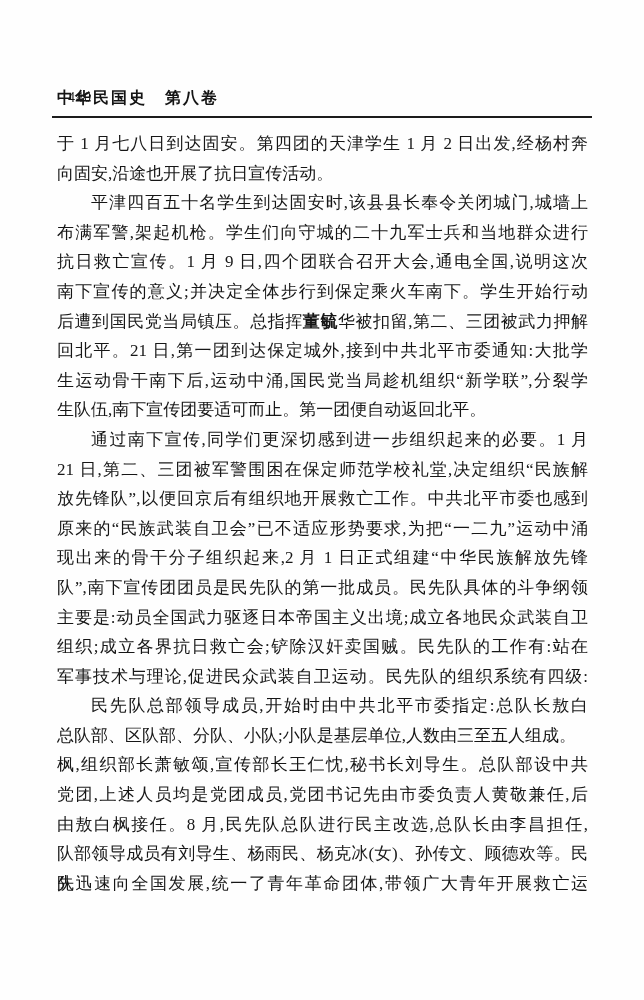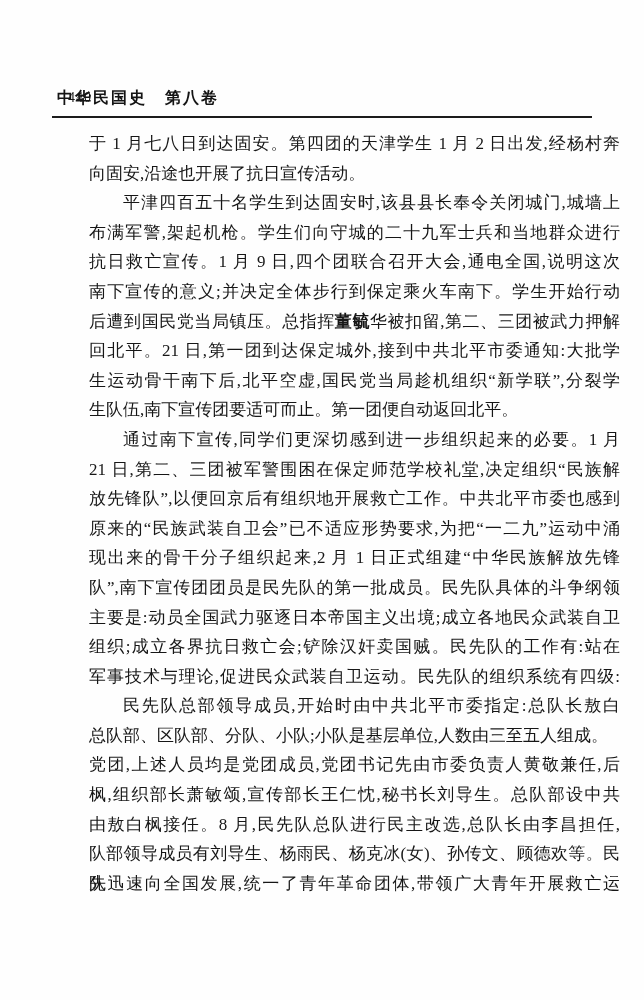--- a/index.html
+++ b/index.html
@@ -35,21 +35,20 @@
   .head-rule {
     position: absolute;
     left: 52px; right: 52px; top: 116px;
     height: 2px;
     background: #1c1c1c;
   }
   .text-block {
     position: absolute;
     left: 57px; top: 129px;
     width: 531px;
-    margin-left: 32px;
   }
   .line {
     font-size: 17px;
     line-height: 29.6px;
     height: 29.6px;
     text-align: justify;
     text-align-last: justify;
     color: #161616;
     white-space: normal;
     overflow: visible;
@@ -72,33 +71,33 @@
 
   <div class="text-block">
       <div class="line">于 1 月七八日到达固安。第四团的天津学生 1 月 2 日出发,经杨村奔</div>
       <div class="line lastline">向固安,沿途也开展了抗日宣传活动。</div>
       <div class="line indent">平津四百五十名学生到达固安时,该县县长奉令关闭城门,城墙上</div>
       <div class="line">布满军警,架起机枪。学生们向守城的二十九军士兵和当地群众进行</div>
       <div class="line">抗日救亡宣传。1 月 9 日,四个团联合召开大会,通电全国,说明这次</div>
       <div class="line">南下宣传的意义;并决定全体步行到保定乘火车南下。学生开始行动</div>
       <div class="line">后遭到国民党当局镇压。总指挥<b>董毓</b>华被扣留,第二、三团被武力押解</div>
       <div class="line">回北平。21 日,第一团到达保定城外,接到中共北平市委通知:大批学</div>
-      <div class="line">生运动骨干南下后,北平空虚,国民党当局趁机组织“新学联”,分裂学</div>
+      <div class="line">生运动骨干南下后,运动中涌,国民党当局趁机组织“新学联”,分裂学</div>
       <div class="line lastline">生队伍,南下宣传团要适可而止。第一团便自动返回北平。</div>
       <div class="line indent">通过南下宣传,同学们更深切感到进一步组织起来的必要。1 月</div>
       <div class="line">21 日,第二、三团被军警围困在保定师范学校礼堂,决定组织“民族解</div>
       <div class="line">放先锋队”,以便回京后有组织地开展救亡工作。中共北平市委也感到</div>
       <div class="line">原来的“民族武装自卫会”已不适应形势要求,为把“一二九”运动中涌</div>
       <div class="line">现出来的骨干分子组织起来,2 月 1 日正式组建“中华民族解放先锋</div>
       <div class="line">队”,南下宣传团团员是民先队的第一批成员。民先队具体的斗争纲领</div>
       <div class="line">主要是:动员全国武力驱逐日本帝国主义出境;成立各地民众武装自卫</div>
       <div class="line">组织;成立各界抗日救亡会;铲除汉奸卖国贼。民先队的工作有:站在</div>
       <div class="line">军事技术与理论,促进民众武装自卫运动。民先队的组织系统有四级:</div>
       <div class="line indent">民先队总部领导成员,开始时由中共北平市委指定:总队长敖白</div>
       <div class="line lastline">总队部、区队部、分队、小队;小队是基层单位,人数由三至五人组成。</div>
+      <div class="line">枫,组织部长萧敏颂,宣传部长王仁忱,秘书长刘导生。总队部设中共</div>
       <div class="line">党团,上述人员均是党团成员,党团书记先由市委负责人黄敬兼任,后</div>
-      <div class="line">枫,组织部长萧敏颂,宣传部长王仁忱,秘书长刘导生。总队部设中共</div>
       <div class="line">由敖白枫接任。8 月,民先队总队进行民主改选,总队长由李昌担任,</div>
       <div class="line">队部领导成员有刘导生、杨雨民、杨克冰(女)、孙传文、顾德欢等。民先</div>
       <div class="line">队迅速向全国发展,统一了青年革命团体,带领广大青年开展救亡运</div>
     </div>
 
 </div>
 
 </body></html>

